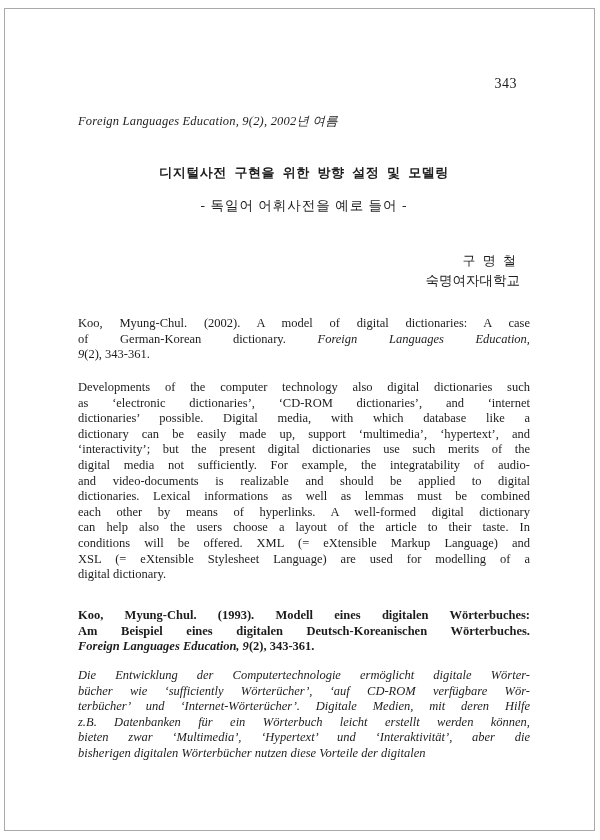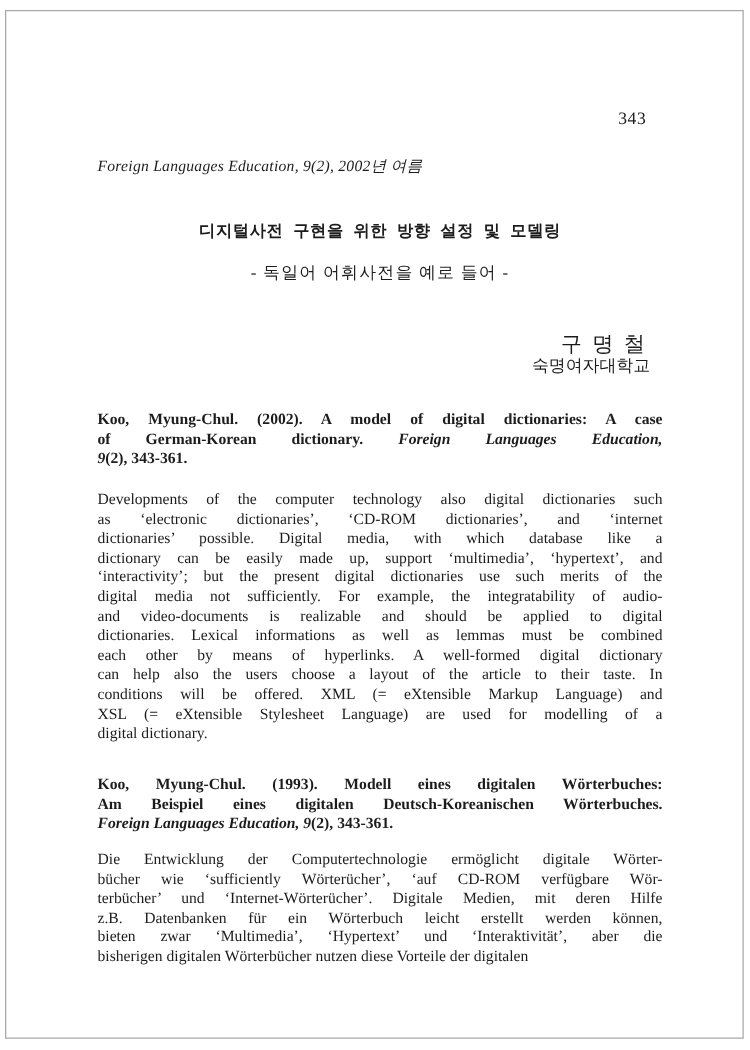--- a/index.html
+++ b/index.html
@@ -16,21 +16,21 @@
   .page-frame {
     position: absolute;
     left: 4px;
     top: 8px;
     width: 591px;
     height: 823px;
     border: 1px solid #a9a9a9;
     background: #ffffff;
     box-sizing: border-box;
   }
-  .abs { position: absolute; margin-top: 12px; }
+  .abs { position: absolute; }
 
   .page-number {
     top: 76px;
     right: 83px;
     font-size: 14px;
     letter-spacing: 0.5px;
   }
   .journal-header {
     top: 113px;
     left: 78px;
@@ -53,44 +53,44 @@
     top: 197px;
     left: 70px;
     width: 468px;
     text-align: center;
     font-size: 13.5px;
     letter-spacing: 1px;
   }
   .author-name {
     top: 252px;
     right: 82px;
-    font-size: 17px;
+    font-size: 13px;
     letter-spacing: 2px;
   }
   .author-affiliation {
     top: 272px;
     right: 80px;
     font-size: 13.5px;
     text-align: center;
   }
 
   .textblock {
     left: 78px;
     width: 452px;
     font-size: 12.5px;
     line-height: 15.6px;
   }
   .textblock div { text-align: justify; text-align-last: justify; }
   .textblock div.last { text-align-last: left; }
   .it { font-style: italic; }
 
-  .citation-en { top: 316px; font-weight: bold; }
+  .citation-en { top: 316px; font-weight: normal; }
   .abstract-en { top: 380px; }
   .citation-de { top: 608px; font-weight: bold; }
-  .abstract-de { top: 668px; }
+  .abstract-de { top: 668px; font-style: italic; }
 </style>
 </head>
 <body>
 
 <div class="page-frame"></div>
 
 <div class="abs page-number">343</div>
 
 <div class="abs journal-header">Foreign Languages Education, 9(2), 2002년 여름</div>
 

